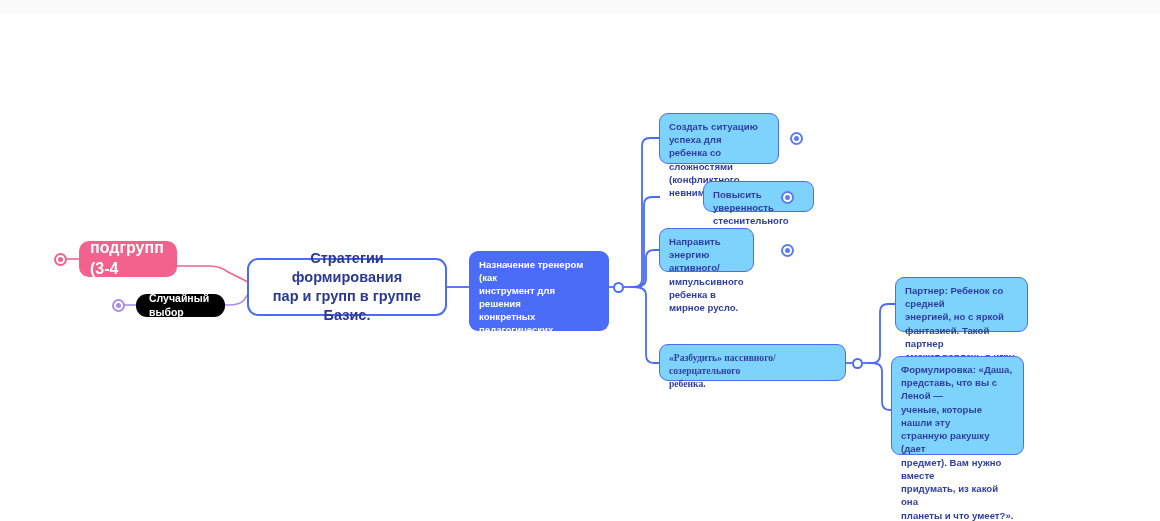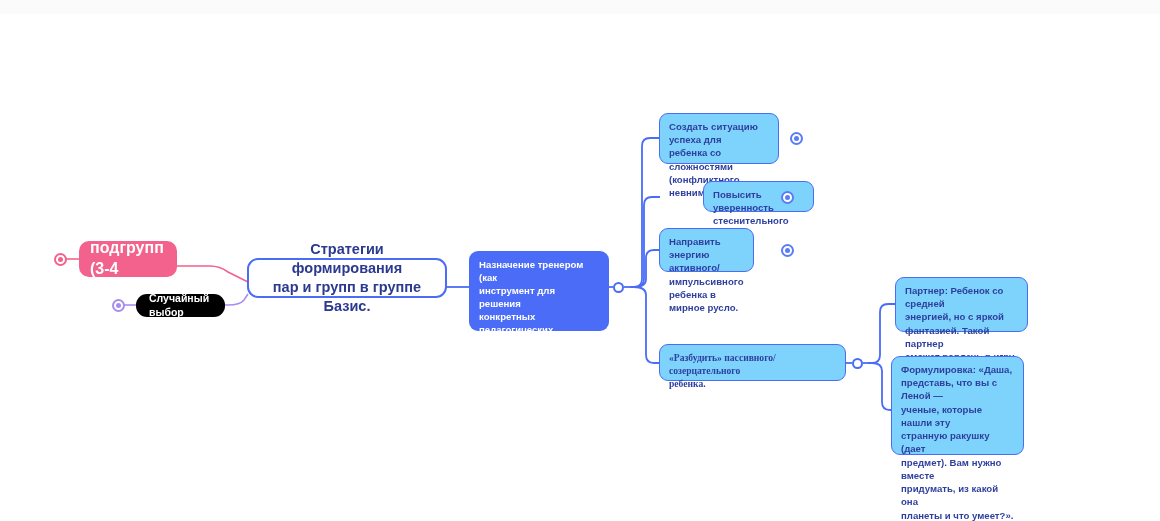--- a/index.html
+++ b/index.html
@@ -204,21 +204,21 @@
   </div>
 
   <div class="toggle purple" style="left:112px; top:299px;">
     <div class="core"></div>
   </div>
 
   <div class="node n-purple" style="left:136px; top:294px; width:89px; height:23px;">
     <span class="txt">Случайный выбор</span>
   </div>
 
-  <div class="node n-root" style="left:247px; top:258px; width:200px; height:40px;justify-content:center;">
+  <div class="node n-root" style="left:247px; top:258px; width:200px; height:58px;justify-content:center;">
     <span class="txt">Стратегии формирования
 пар и групп в группе Базис.</span>
   </div>
 
   <div class="node n-blue" style="left:469px; top:251px; width:140px; height:80px;justify-content:center;">
     <span class="txt">Назначение тренером (как
 инструмент для решения
 конкретных педагогических
 задач).</span>
   </div>

